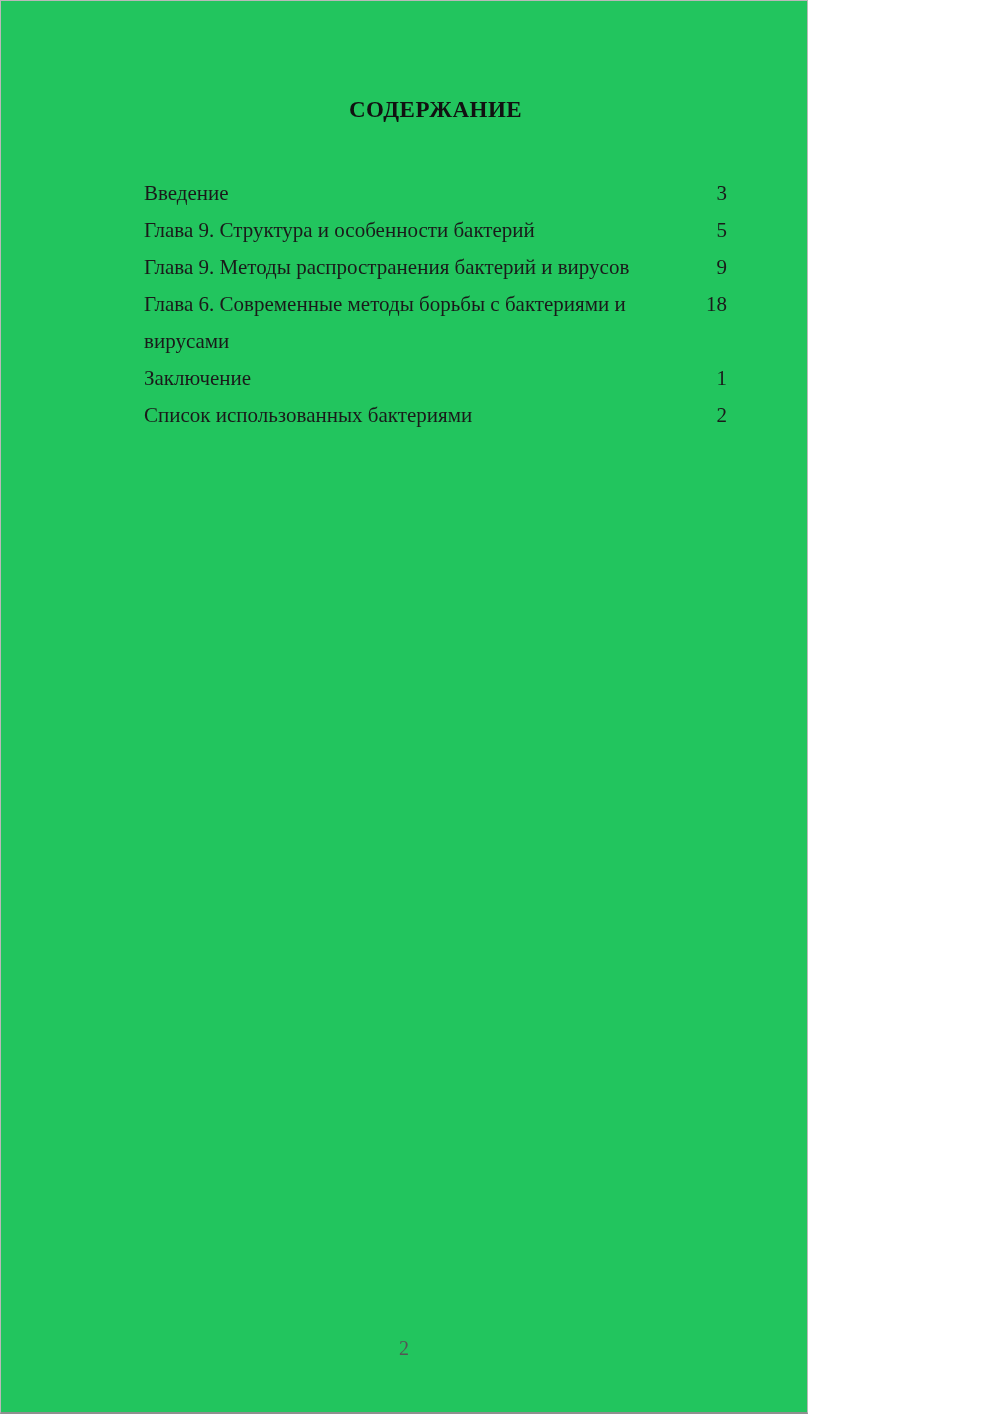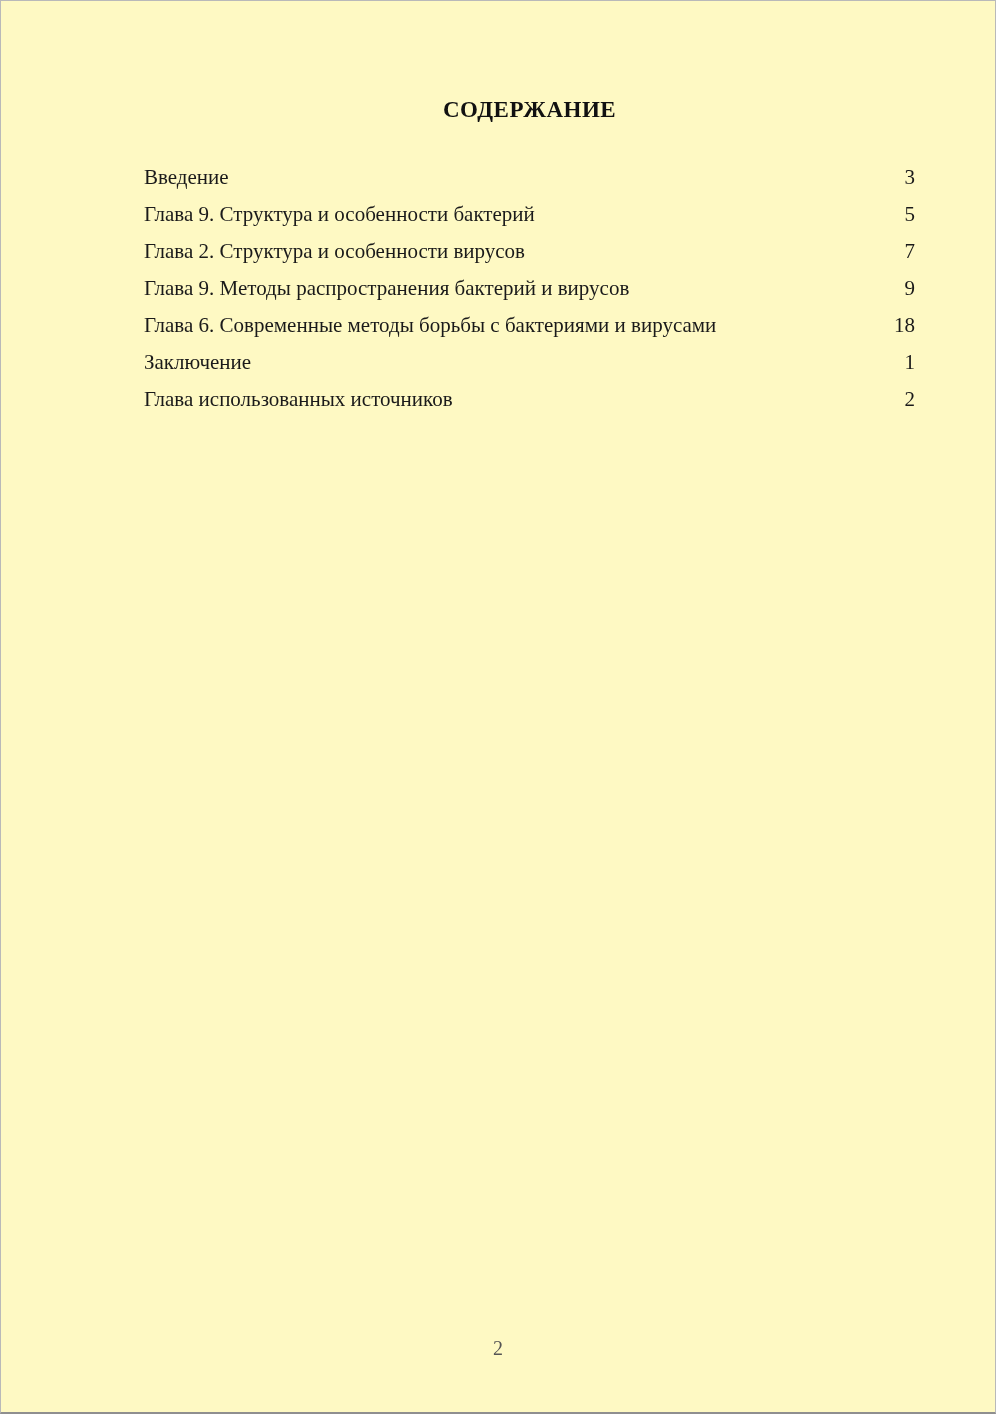--- a/index.html
+++ b/index.html
@@ -2,41 +2,41 @@
 <html><head>
 <meta charset="utf-8">
 <style>
   html, body {
     margin: 0;
     padding: 0;
     background: #ffffff;
   }
   .page {
     position: relative;
-    width: 996px;
+    width: 808px;
     height: 1414px;
     box-sizing: border-box;
-    background: #fef9c3;
+    background: #22c55e;
     border: 1px solid #b9b9b9;
     border-bottom: 2px solid #8f8f8f;
     font-family: "Liberation Serif", serif;
     color: #1a1a1a;
     overflow: hidden;
   }
   .doc-title {
     margin-top: 96px;
     padding: 0 80px 0 143px;
     text-align: center;
     font-size: 23px;
     font-weight: bold;
     letter-spacing: 0.5px;
     color: #111111;
   }
   .toc-list {
-    margin-top: 36px;
+    margin-top: 52px;
     padding: 0 80px 0 143px;
   }
   .toc-row {
     display: flex;
     justify-content: space-between;
     align-items: baseline;
     font-size: 21px;
     line-height: 37px;
     color: #1a1a1a;
   }
@@ -69,42 +69,38 @@
     <div class="toc-row">
       <span class="toc-label">Введение</span>
       <span class="toc-page">3</span>
     </div>
 
     <div class="toc-row">
       <span class="toc-label">Глава 9. Структура и особенности бактерий</span>
       <span class="toc-page">5</span>
     </div>
 
-    <div class="toc-row">
-      <span class="toc-label">Глава 2. Структура и особенности вирусов</span>
-      <span class="toc-page">7</span>
-    </div>
 
     <div class="toc-row">
       <span class="toc-label">Глава 9. Методы распространения бактерий и вирусов</span>
       <span class="toc-page">9</span>
     </div>
 
 
     <div class="toc-row">
       <span class="toc-label">Глава 6. Современные методы борьбы с бактериями и вирусами</span>
       <span class="toc-page">18</span>
     </div>
 
     <div class="toc-row">
       <span class="toc-label">Заключение</span>
       <span class="toc-page">1</span>
     </div>
 
     <div class="toc-row">
-      <span class="toc-label">Глава использованных источников</span>
+      <span class="toc-label">Список использованных бактериями</span>
       <span class="toc-page">2</span>
     </div>
   </div>
 
   <div class="page-number">2</div>
 
 </div>
 
 </body></html>

